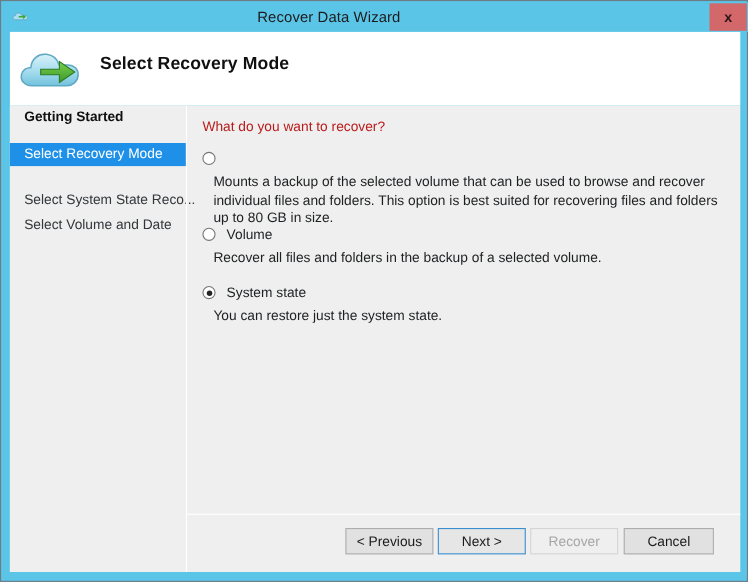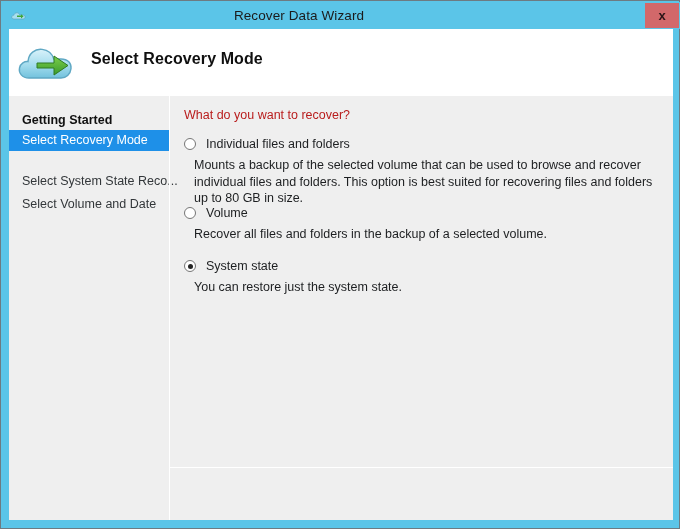--- a/index.html
+++ b/index.html
@@ -276,34 +276,33 @@
         <path d="M12 42 C5 42 1.5 37 2.5 32 C3.4 27.3 7.8 25.2 11 25.6 C11.6 17.5 18 12.5 25.2 13.4 C31 14.1 35.2 18 36.8 23 L44 23 C51 23 54.5 27.4 54 32.6 C53.5 38.2 49 42 44 42 Z" fill="url(#cloudg)" stroke="#5fa8c4" stroke-width="1.4"></path>
         <path d="M20 27 L37 27 L37 20 L51 29.5 L37 39 L37 32 L20 32 Z" fill="url(#arrowg)" stroke="#2f7a24" stroke-width="1"></path>
       </svg>
     </span>
     <div id="header-title">Select Recovery Mode</div>
   </div>
 
   <div id="body-area">
 
     <div id="sidebar">
-      <div class="nav-item first" style="top:14px;">Getting Started</div>
+      <div class="nav-item first" style="top:0;">Getting Started</div>
       <div class="nav-item active" style="top:34px;">Select Recovery Mode</div>
       <div class="nav-item" style="top:55px;margin-top:43px;">Select Volume and Date</div>
       <div class="nav-item" style="top:75px;">Select System State Reco...</div>
     </div>
     <div id="sidebar-sep"></div>
 
     <div id="main">
       <div id="question">What do you want to recover?</div>
 
       <div class="option" style="top:40px;">
         <div class="radio-row">
           <span class="radio"></span>
-          <span class="opt-label">Individual files and folders</span>
         </div>
         <div class="opt-desc">Mounts a backup of the selected volume that can be used to browse and recover individual files and folders. This option is best suited for recovering files and folders up to 80 GB in size.</div>
       </div>
 
       <div class="option" style="top:162px;">
         <div class="radio-row">
           <span class="radio checked"></span>
           <span class="opt-label">System state</span>
         </div>
         <div class="opt-desc">You can restore just the system state.</div>
@@ -312,15 +311,21 @@
       <div class="option" style="top:109px;">
         <div class="radio-row">
           <span class="radio"></span>
           <span class="opt-label">Volume</span>
         </div>
         <div class="opt-desc">Recover all files and folders in the backup of a selected volume.</div>
       </div>
     </div>
 
     <div id="footer-sep"></div>
+    <div id="footer">
+      <div class="btn" style="left:144px; width:80px;">&lt; Previous</div>
+      <div class="btn focused" style="left:228px; width:80px;">Next &gt;</div>
+      <div class="btn disabled" style="left:312px; width:80px;">Recover</div>
+      <div class="btn" style="left:397px; width:82px;">Cancel</div>
+    </div>
 
   </div>
 </div>
 
 </body></html>

